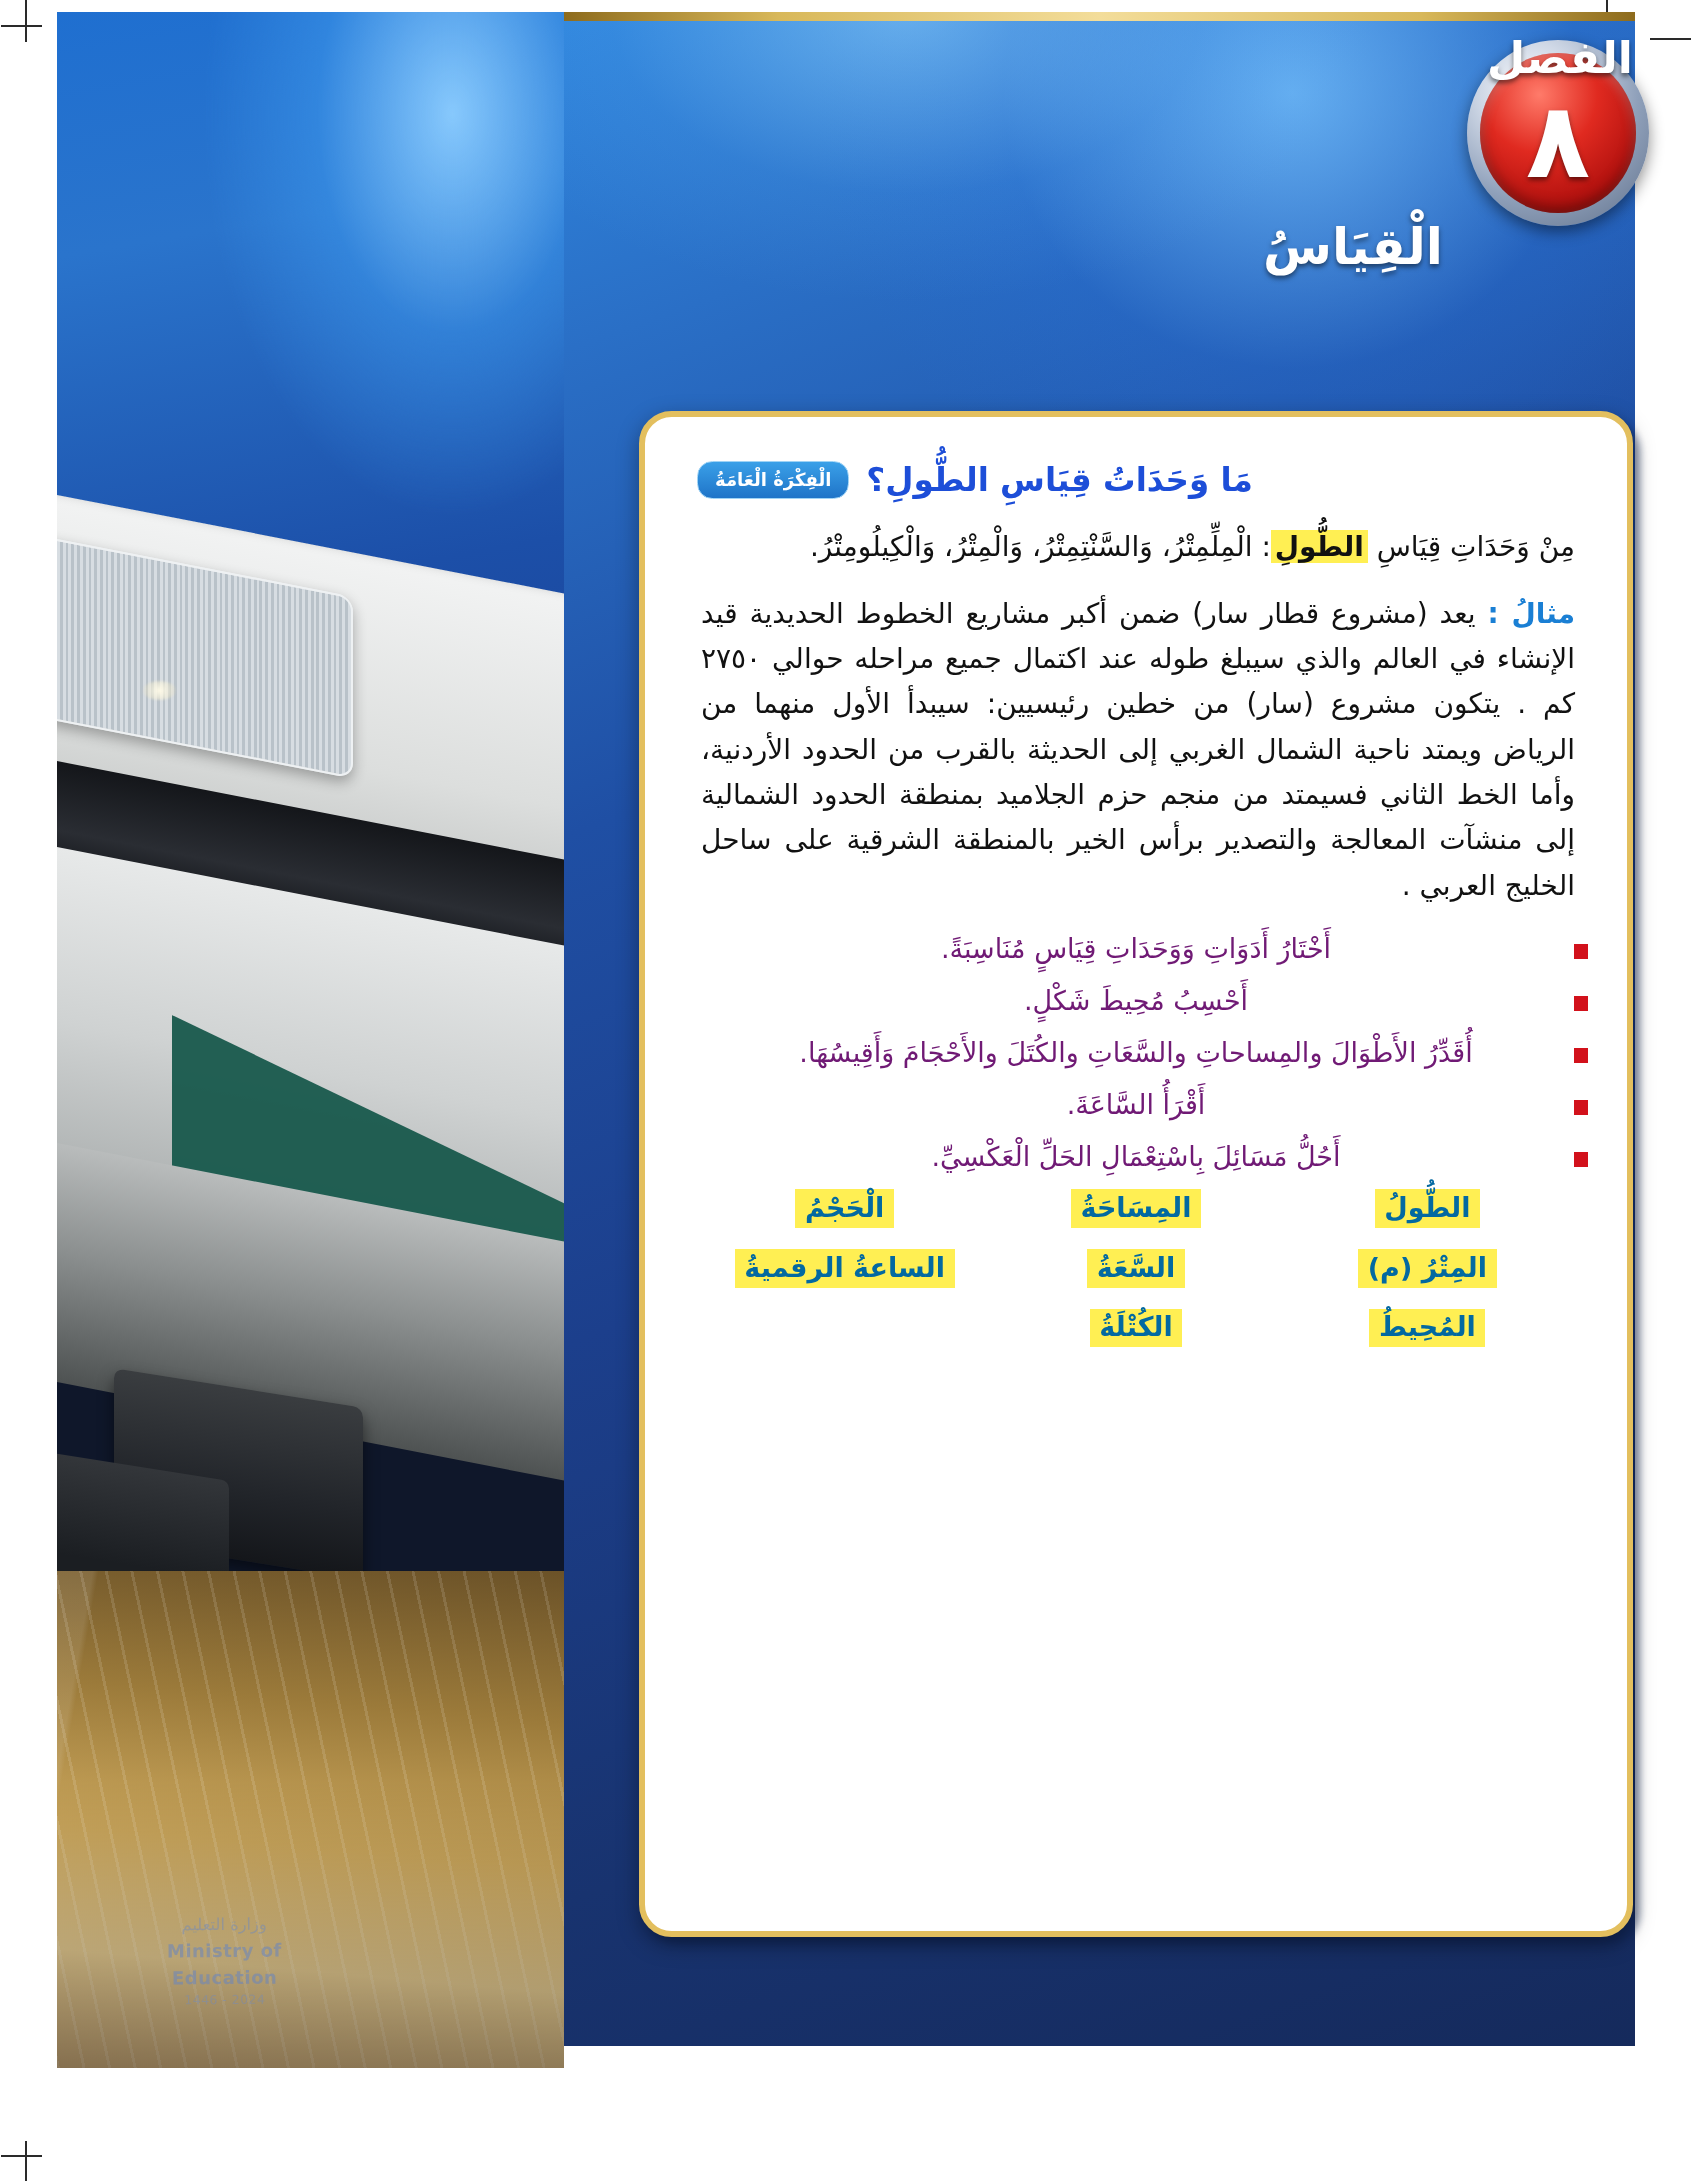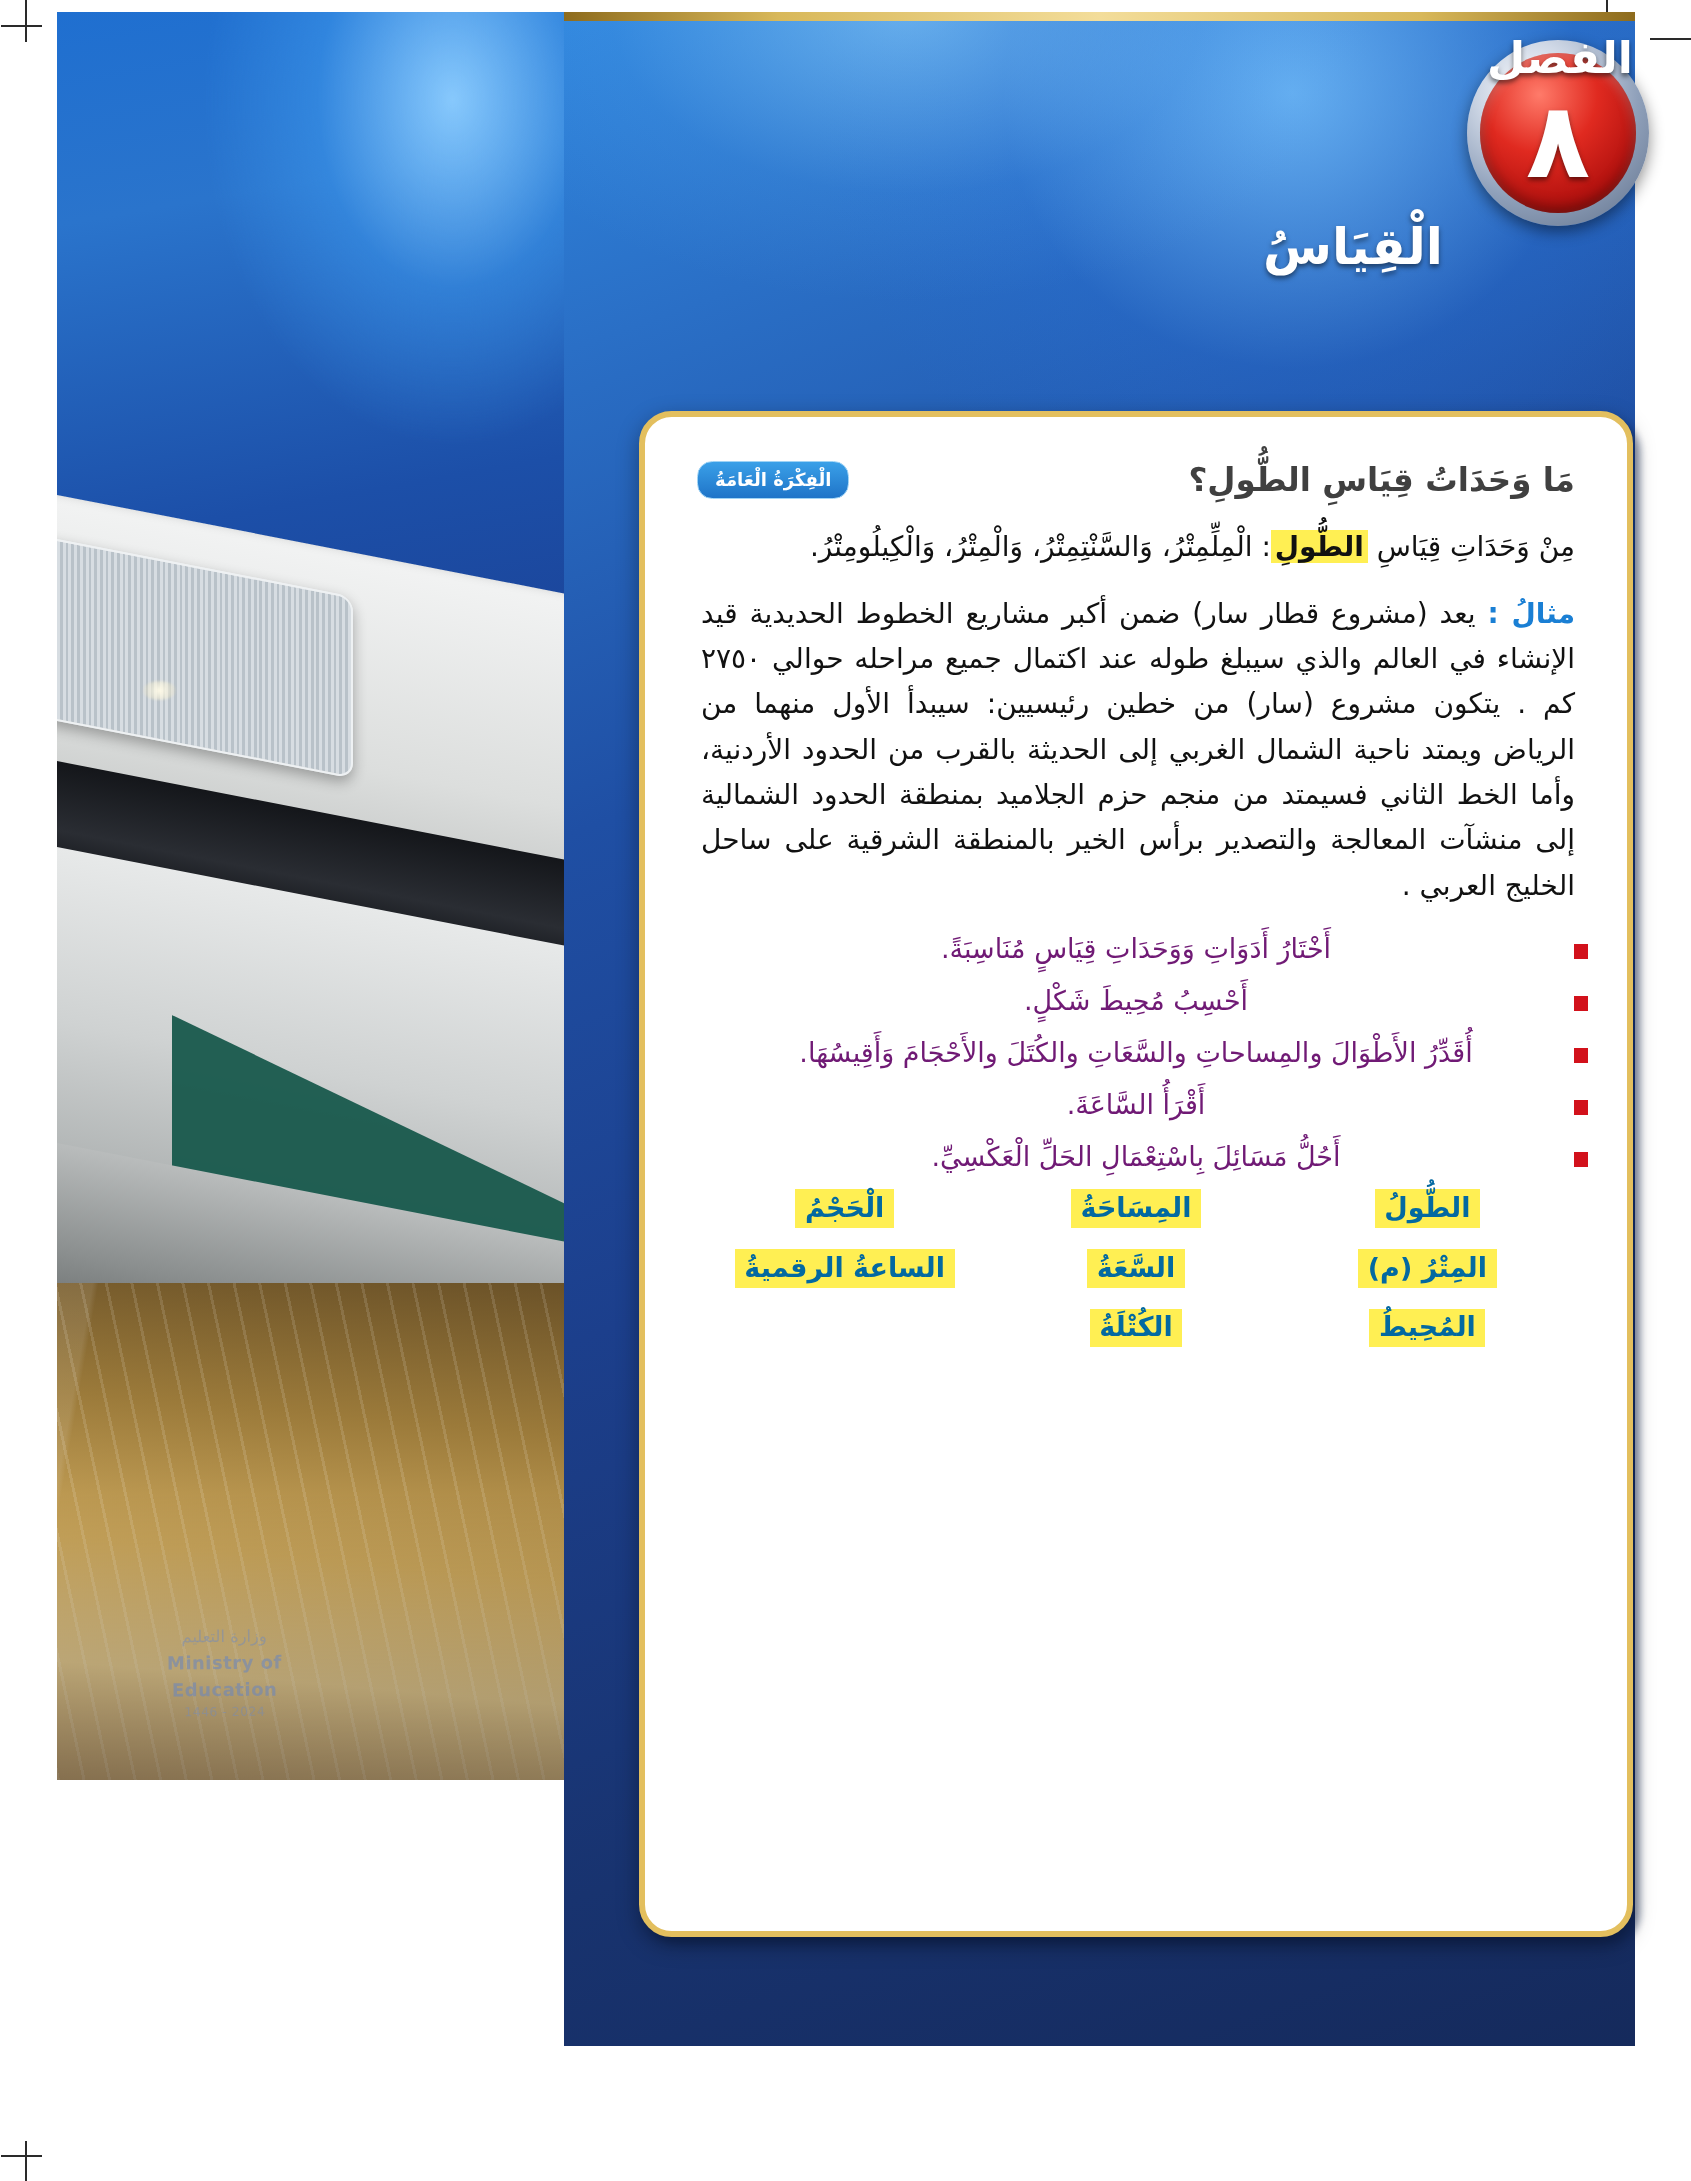--- a/index.html
+++ b/index.html
@@ -21,21 +21,21 @@
   
   .regmark {
     position:absolute;
     background:#2a2a2a;
   }
 
   
   #photo-col {
     position:absolute;
     left:57px; top:11.5px;
-    width:507px; height:1768px;
+    width:507px; height:2056px;
     overflow:hidden;
     background:#0f172a;
   }
   
   #photo-sky {
     position:absolute; left:0; top:0; width:100%; height:62%;
     background:
       radial-gradient(ellipse 70% 45% at 78% 8%, rgba(140,205,255,.95) 0%, rgba(60,150,235,.55) 38%, rgba(30,80,180,0) 70%),
       linear-gradient(170deg,#1f6fd0 0%, #2a74cc 18%, #1c4fa8 45%, #1b3f92 70%, #16306f 100%);
   }
@@ -238,22 +238,22 @@
     background:linear-gradient(180deg,#3aa0e8 0%, #1f74c8 100%);
     color:#ffffff;
     font-size:18px; font-weight:bold;
     padding:6.7px 17px 8.6px 17px;
     border-radius:15.3px;
     border:1.9px solid #9fd3f5;
     white-space:nowrap;
   }
   #big-idea-question {
     flex:1 1 auto;
-    text-align:right;
-    color:#404040;
+    text-align:left;
+    color:#1d4ed8;
     font-size:32.5px; font-weight:bold;
     white-space:nowrap;
   }
 
   .para {
     color:#111111;
     font-size:28px;
     line-height:1.62;
     margin:0 0 21px 4px;
     text-align:justify;

